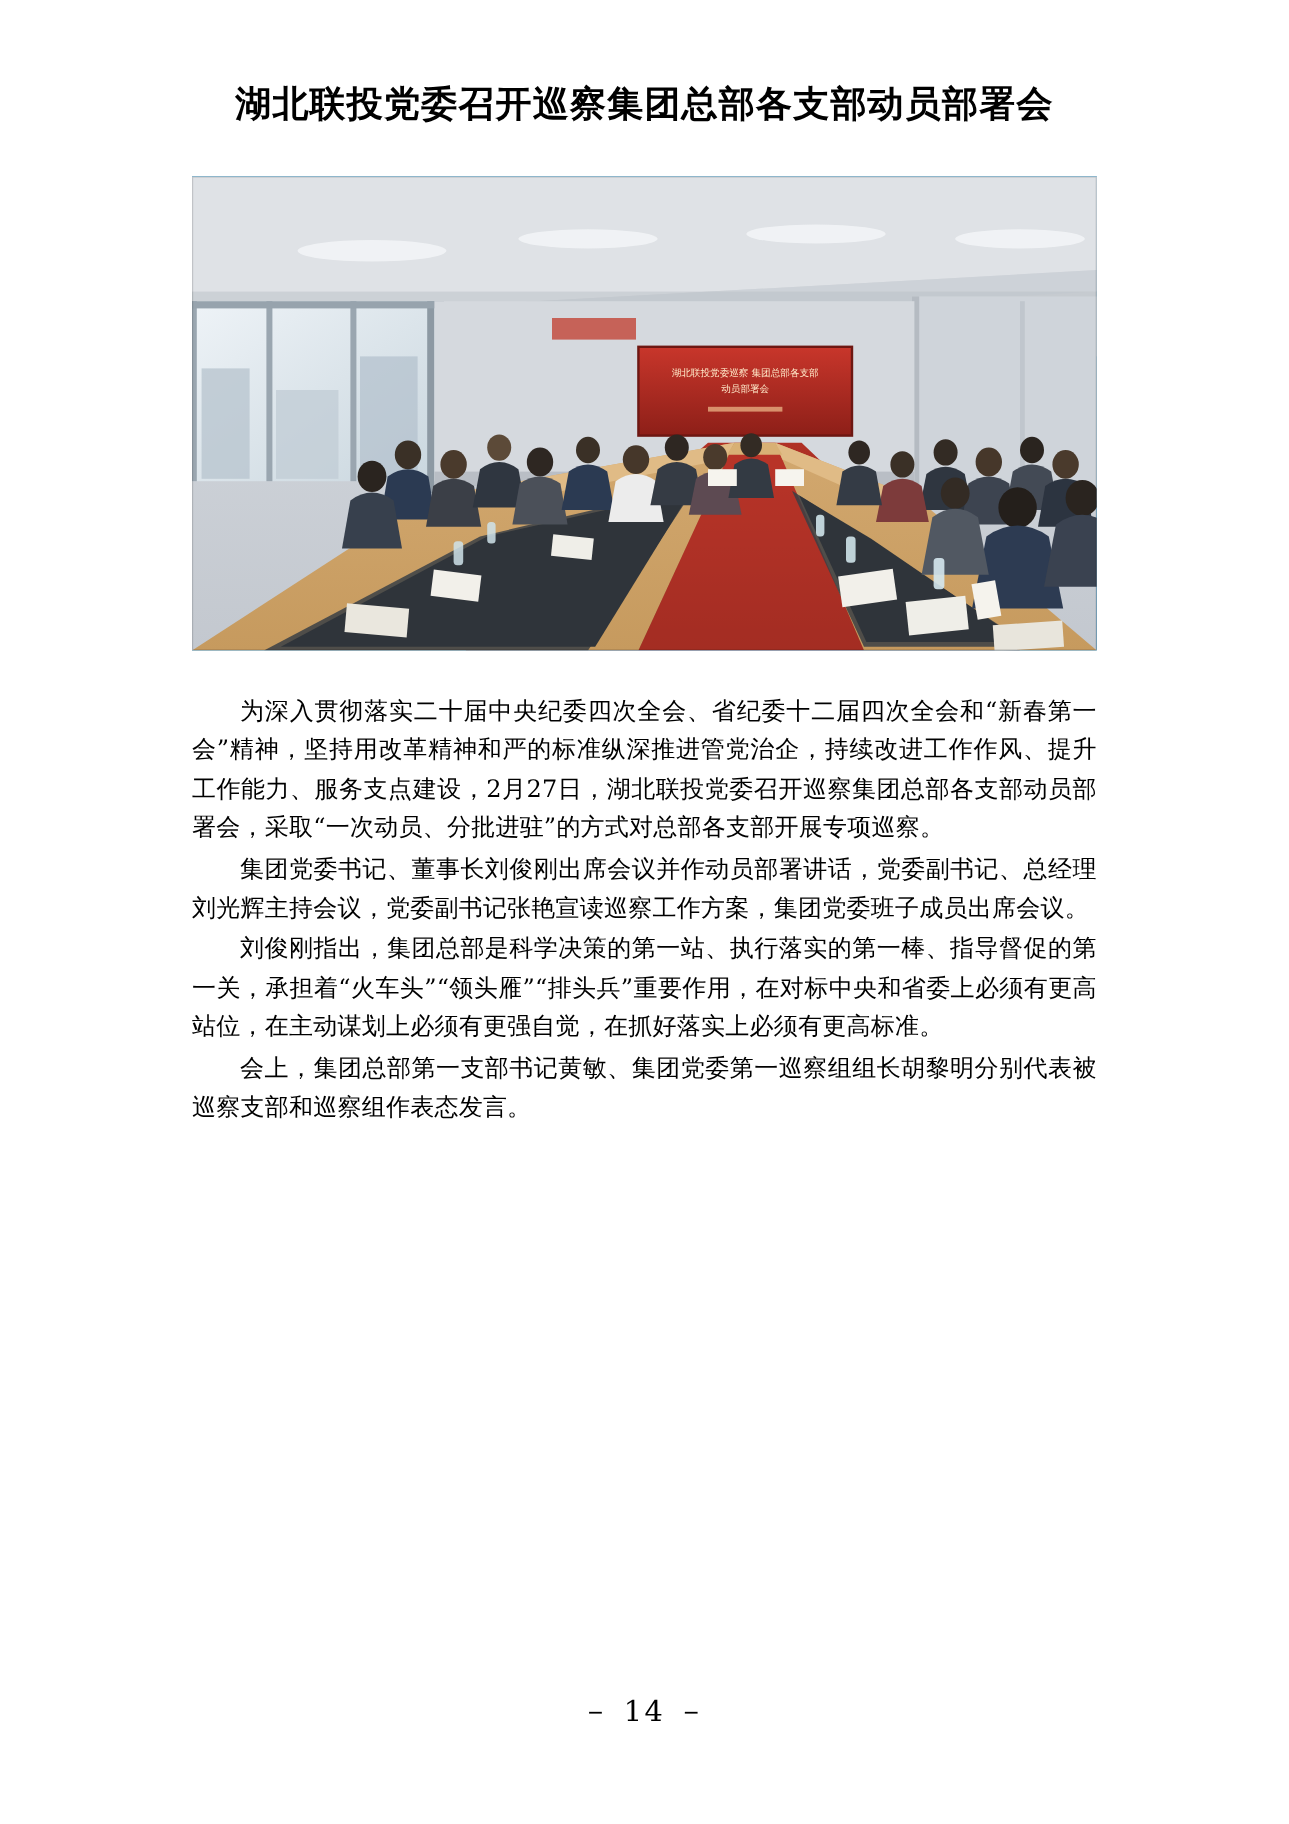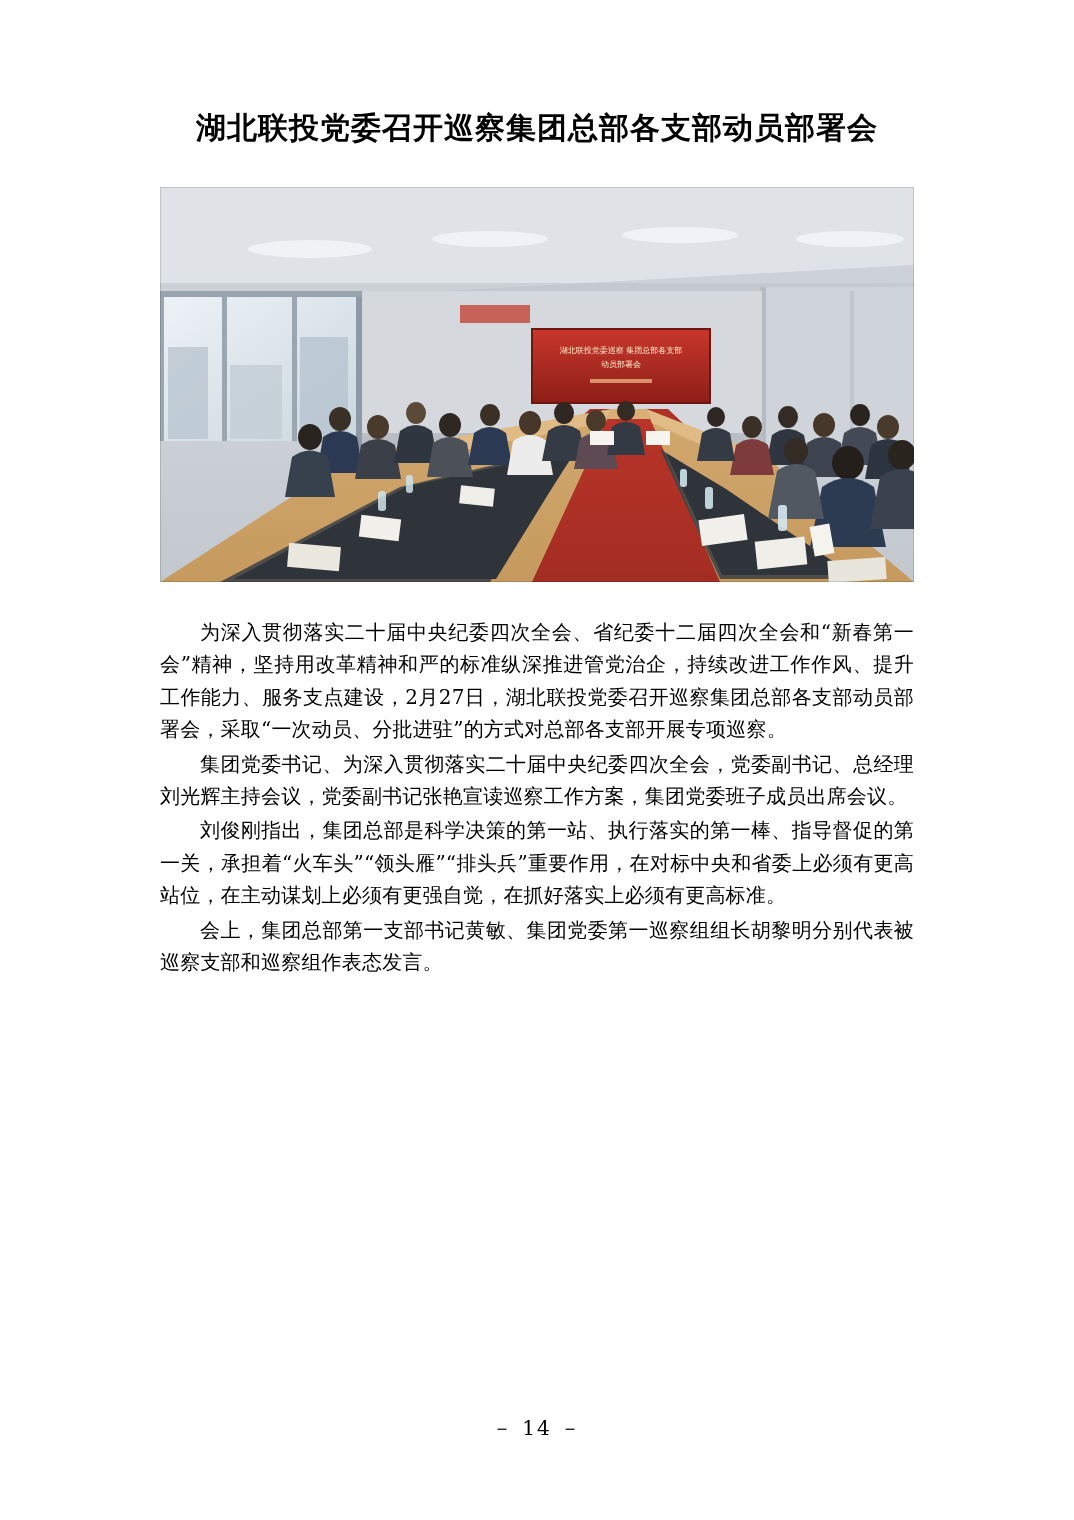--- a/index.html
+++ b/index.html
@@ -17,21 +17,21 @@
   }
   .page {
     position: relative;
     width: 1074px;
     height: 1520px;
     box-sizing: border-box;
     padding: 0 160px;
   }
   .doc-title {
     margin: 0;
-    padding-top: 108px;
+    padding-top: 68px;
     text-align: center;
     font-family: "DejaVu Sans", "Liberation Sans", sans-serif;
     font-weight: bold;
     font-size: 30px;
     letter-spacing: 1px;
     color: #000;
     line-height: 1.3;
   }
   .figure {
     margin: 40px 0 0 0;
@@ -54,21 +54,21 @@
     text-indent: 2em;
     letter-spacing: 0.2px;
     font-family: "DejaVu Serif", "Liberation Serif", serif;
   }
   .page-number {
     position: absolute;
     bottom: 78px;
     left: 0;
     width: 100%;
     text-align: center;
-    font-size: 20px;
+    font-size: 24px;
     letter-spacing: 2px;
     font-family: "DejaVu Serif", "Liberation Serif", serif;
   }
 </style>
 </head>
 <body>
 
 <div class="page">
 
   <h1 class="doc-title">湖北联投党委召开巡察集团总部各支部动员部署会</h1>
@@ -218,19 +218,19 @@
         <rect x="486" y="244" width="24" height="14" fill="#f6f4ee"></rect>
         <rect x="652" y="338" width="20" height="30" fill="#f5f3ed" transform="rotate(-10 662 353)"></rect>
       </g>
 
       <rect x="0" y="0" width="754" height="395" fill="none" stroke="#00000022" stroke-width="2"></rect>
     </svg>
   </div>
 
   <div class="body-text">
     <p class="para">为深入贯彻落实二十届中央纪委四次全会、省纪委十二届四次全会和“新春第一会”精神，坚持用改革精神和严的标准纵深推进管党治企，持续改进工作作风、提升工作能力、服务支点建设，2月27日，湖北联投党委召开巡察集团总部各支部动员部署会，采取“一次动员、分批进驻”的方式对总部各支部开展专项巡察。</p>
-    <p class="para">集团党委书记、为深入贯彻落实二十届中央纪委四次全会，党委副书记、总经理刘光辉主持会议，党委副书记张艳宣读巡察工作方案，集团党委班子成员出席会议。</p>
+    <p class="para">集团党委书记、董事长刘俊刚出席会议并作动员部署讲话，党委副书记、总经理刘光辉主持会议，党委副书记张艳宣读巡察工作方案，集团党委班子成员出席会议。</p>
     <p class="para">刘俊刚指出，集团总部是科学决策的第一站、执行落实的第一棒、指导督促的第一关，承担着“火车头”“领头雁”“排头兵”重要作用，在对标中央和省委上必须有更高站位，在主动谋划上必须有更强自觉，在抓好落实上必须有更高标准。</p>
     <p class="para">会上，集团总部第一支部书记黄敏、集团党委第一巡察组组长胡黎明分别代表被巡察支部和巡察组作表态发言。</p>
   </div>
 
   <div class="page-number">－ 14 －</div>
 </div>
 
 </body></html>

